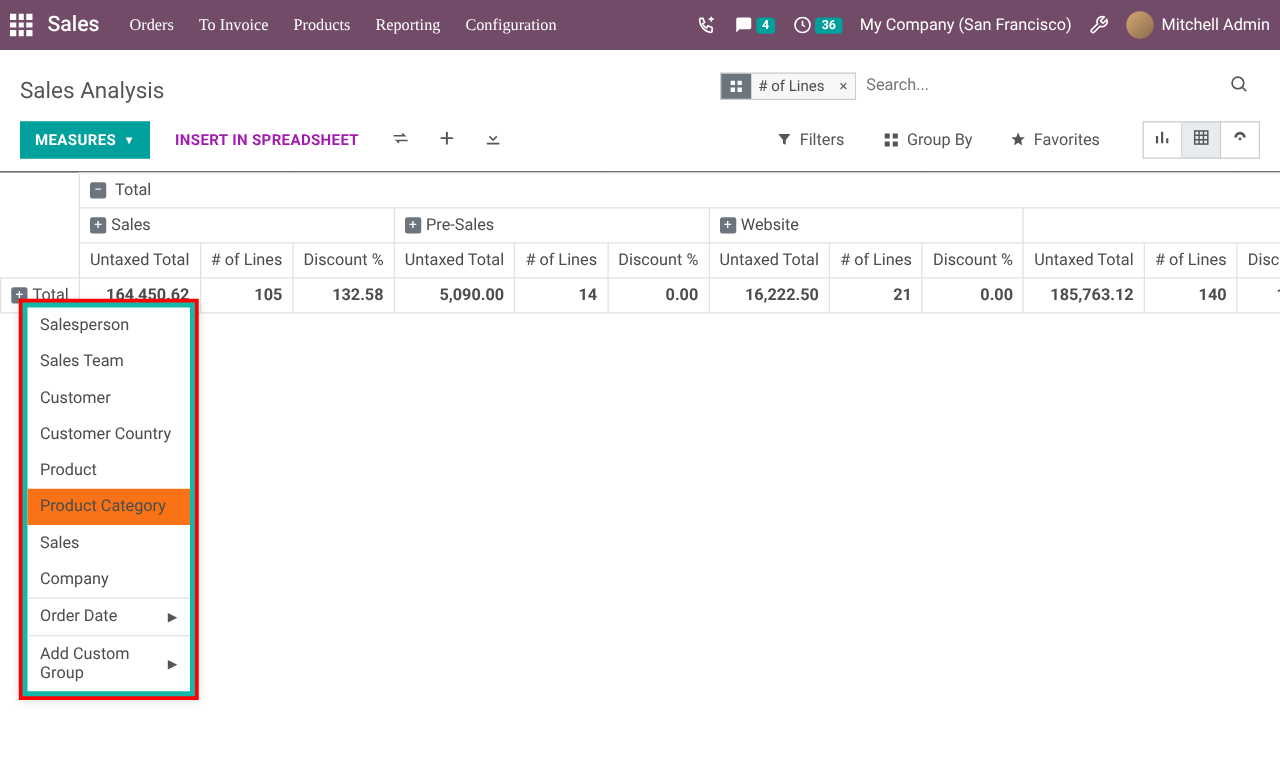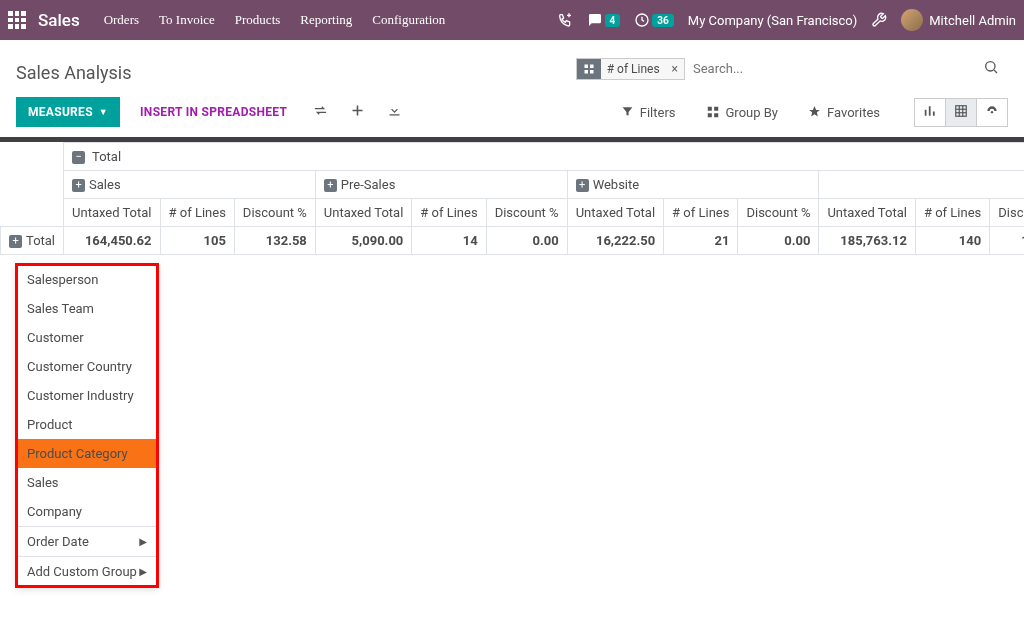--- a/index.html
+++ b/index.html
@@ -35,29 +35,29 @@
 .spreadsheet-btn { background: transparent; color: #a21caf; border: none; padding: 8px 10px; font-size: 12px; font-weight: bold; cursor: pointer; letter-spacing: 0.3px; }
 .tool-icon { color: #555; cursor: pointer; padding: 4px 6px; font-size: 14px; }
 .controls-spacer { flex: 1; }
 .panel-btn { background: transparent; border: none; padding: 6px 10px; cursor: pointer; color: #555; display: flex; align-items: flex-start; gap: 6px; font-size: 13px; }
 .view-buttons { display: flex; gap: 0; margin-left: 14px; }
 .view-btn { border: 1px solid #ccc; background: #fff; padding: 5px 8px; cursor: pointer; color: #555; font-size: 14px; }
 .view-btn.active { background: #e9ecef; }
 .view-btn + .view-btn { border-left: none; }
 
 
-.pivot-wrap { border-top: 5px solid #404040; overflow-x: auto; }
+.pivot-wrap { border-top: 1px solid #404040; overflow-x: auto; }
 table.pivot { border-collapse: collapse; table-layout: fixed; }
 table.pivot th, table.pivot td { border: 1px solid #dee2e6; padding: 6px 8px; font-size: 13px; white-space: nowrap; text-align: right; }
 table.pivot th { background: #fff; font-weight: normal; color: #4c4c4c; text-align: left; }
 table.pivot td.num { text-align: right; font-weight: bold; }
 .expand-box { display: inline-block; width: 13px; height: 13px; line-height: 11px; text-align: center; background: #6c757d; color: #fff; border-radius: 2px; font-size: 11px; margin-right: 4px; cursor: pointer; vertical-align: middle; }
 
 
-.dropdown { position: absolute; left: 16px; top: 240px; background: #fff; border: 1px solid #14b8a6; box-shadow: 0 2px 8px rgba(0,0,0,0.15); width: 142px; z-index: 10; margin-top: 24px; }
+.dropdown { position: absolute; left: 16px; top: 240px; background: #fff; border: 6px solid #14b8a6; box-shadow: 0 2px 8px rgba(0,0,0,0.15); width: 142px; z-index: 10; }
 .dropdown-item { padding: 7px 10px; cursor: pointer; font-size: 13px; display: flex; justify-content: space-between; align-items: center; }
 .dropdown-item:hover, .dropdown-item.hovered { background: #f97316; }
 .dropdown-sep { border-top: 1px solid #dee2e6; }
 .highlight-border { outline: 3px solid #ff0000; outline-offset: -2px; }
 
 .caret-right { font-size: 10px; color: #555; }
 
 
 .icon-svg { display: inline-block; vertical-align: middle; }
 </style>
@@ -252,21 +252,20 @@
   </tr>
 </tbody>
 </table>
 </div>
 
 <div class="dropdown highlight-border">
   <div class="dropdown-item">Salesperson</div>
   <div class="dropdown-item">Sales Team</div>
   <div class="dropdown-item">Customer</div>
   <div class="dropdown-item">Customer Country</div>
-  <div class="dropdown-item">Customer Industry</div>
   <div class="dropdown-item">Product</div>
   <div class="dropdown-item hovered">Product Category</div>
   <div class="dropdown-item">Sales</div>
   <div class="dropdown-item">Company</div>
   <div class="dropdown-sep"></div>
   <div class="dropdown-item">
     <span>Order Date</span>
     <span class="caret-right">▶</span>
   </div>
   <div class="dropdown-sep"></div>

